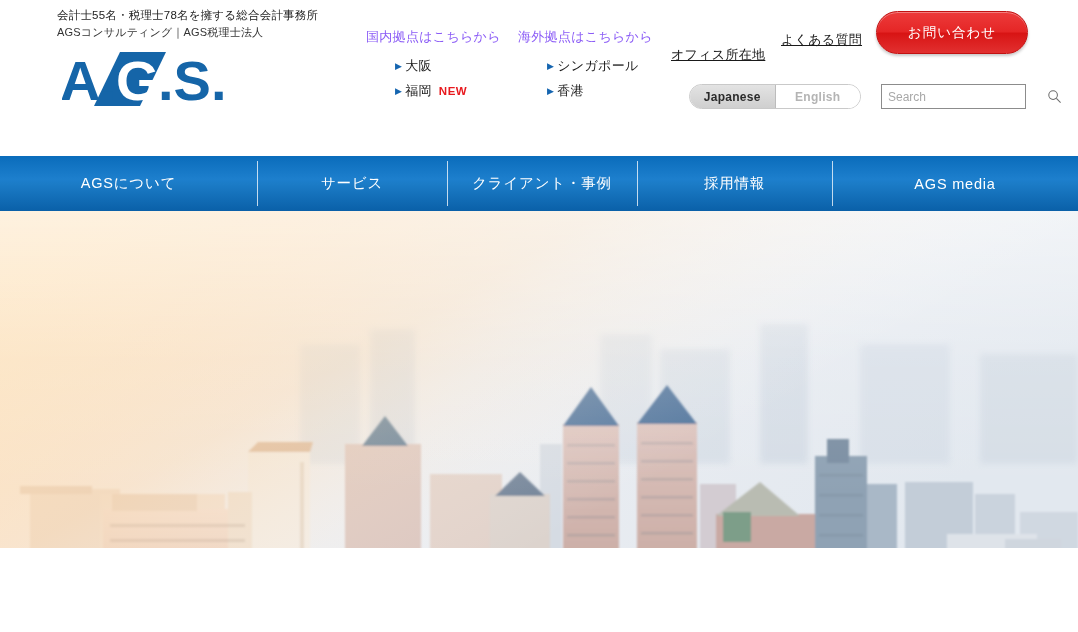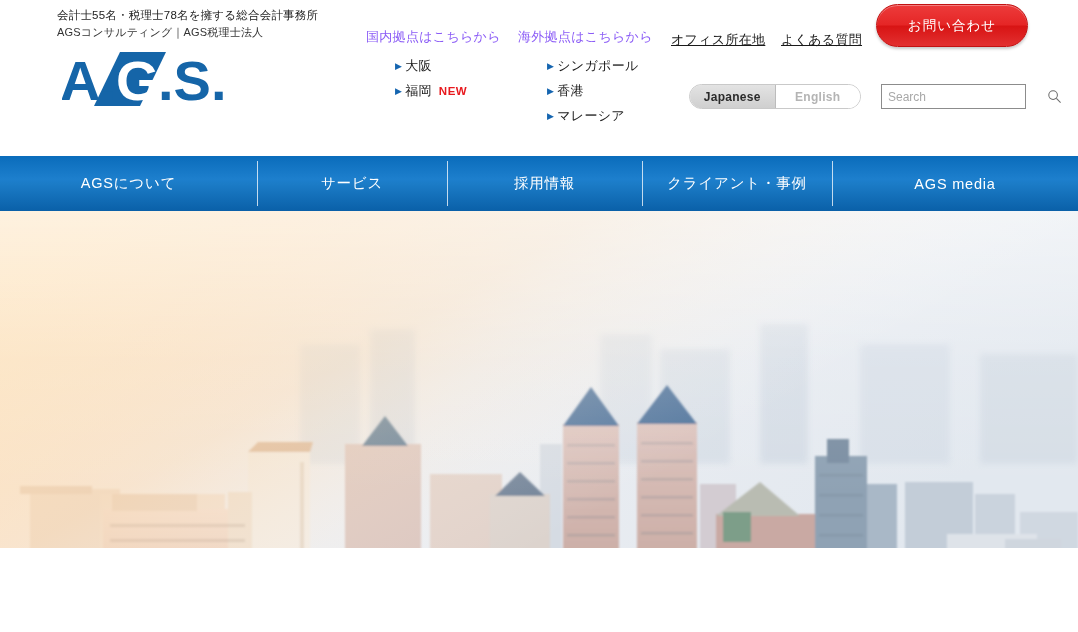--- a/index.html
+++ b/index.html
@@ -65,27 +65,27 @@
   }
   #loc-domestic { left: 366px; }
   #loc-overseas { left: 518px; }
 
   
   .top-link {
     position: absolute; top: 31px;
     font-size: 13px; color: #1a1a1a;
     white-space: nowrap; letter-spacing: .3px;
   }
-  #link-office { left: 671px; }
+  #link-office { left: 671px; margin-top: 15px; }
   #link-faq    { left: 781px; }
 
   
   #contact-btn {
     position: absolute;
-    left: 876px; top: 4px;
+    left: 876px; top: 11px;
     width: 152px; height: 43px;
     border-radius: 22px;
     background: linear-gradient(to bottom, #ed3b3b 0%, #e52626 48%, #d81414 52%, #e23030 100%);
     border: 1px solid #c21212;
     box-shadow: 0 2px 3px rgba(0,0,0,.22), inset 0 1px 0 rgba(255,255,255,.35);
     color: #fff;
     font-size: 13.5px;
     letter-spacing: 1px;
     display: flex; align-items: center; justify-content: center;
     cursor: pointer;
@@ -234,23 +234,20 @@
     </div>
 
     <div class="loc-col" id="loc-overseas">
       <div class="loc-head">海外拠点はこちらから</div>
       <div class="loc-item">
         <span class="tri">▶</span><span>シンガポール</span>
       </div>
       <div class="loc-item">
         <span class="tri">▶</span><span>香港</span>
       </div>
-      <div class="loc-item">
-        <span class="tri">▶</span><span>マレーシア</span>
-      </div>
     </div>
 
     <a class="top-link" id="link-office" href="#">オフィス所在地</a>
     <a class="top-link" id="link-faq" href="#">よくある質問</a>
 
     <div id="contact-btn">
       <span>お問い合わせ</span>
     </div>
 
     <div id="lang-toggle">
@@ -265,22 +262,22 @@
           <circle cx="6.5" cy="6.5" r="4.6" fill="none" stroke="#6b6b6b" stroke-width="1.1"></circle>
           <line x1="10" y1="10" x2="14.5" y2="14.5" stroke="#6b6b6b" stroke-width="1.1"></line>
         </svg>
       </button>
     </div>
   </div>
 
   <nav id="mainnav">
     <div class="nav-item" style="width:257px">AGSについて</div>
     <div class="nav-item" style="width:190px">サービス</div>
+    <div class="nav-item" style="width:190px">クライアント・事例</div>
     <div class="nav-item" style="width:195px">採用情報</div>
-    <div class="nav-item" style="width:190px">クライアント・事例</div>
     <div class="nav-item" style="width:246px">AGS media</div>
   </nav>
   <div id="nav-shadow"></div>
 
   <section id="hero">
 
     <div id="hero-photo">
       <svg width="1078" height="438" viewBox="0 0 1078 438" preserveAspectRatio="none">
         <defs>
           <linearGradient id="sky" x1="0" y1="0" x2="1" y2="0.35">

